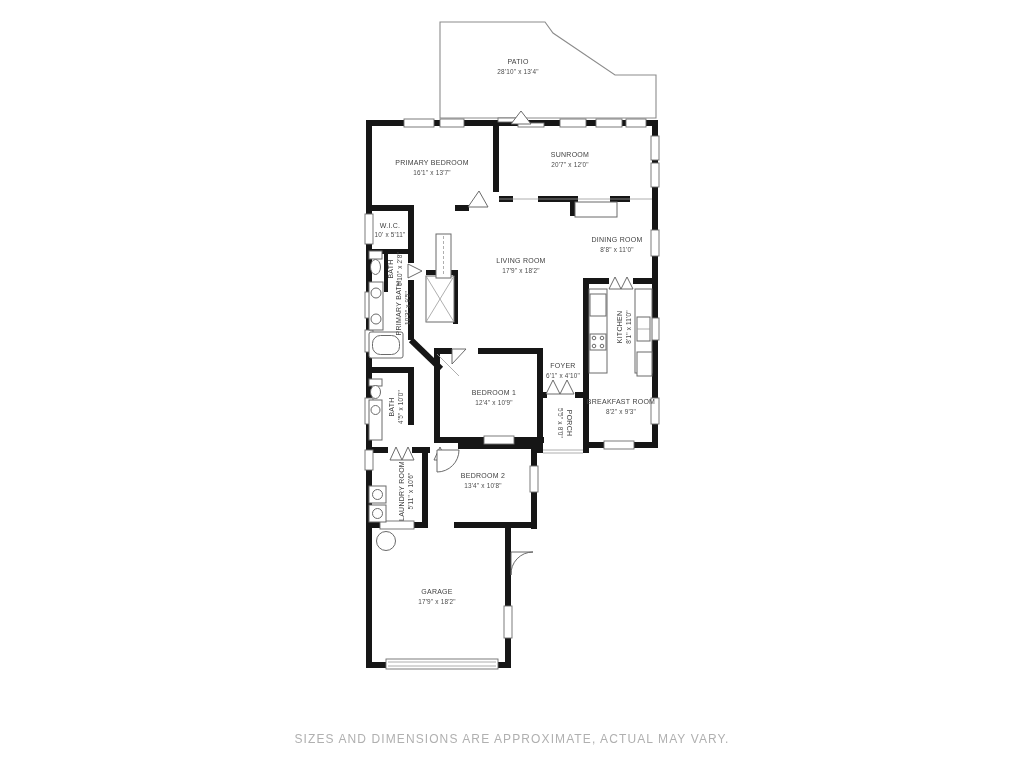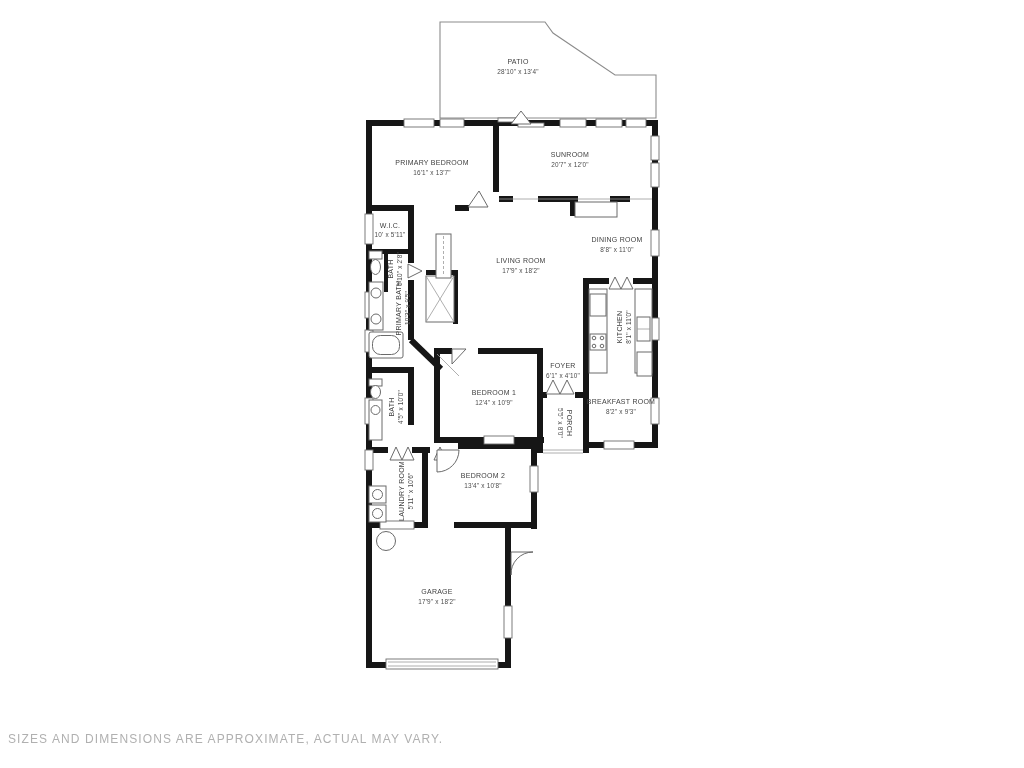--- a/index.html
+++ b/index.html
@@ -7,21 +7,21 @@
          font-family:"Liberation Sans",sans-serif;}
   svg text{font-family:"Liberation Sans",sans-serif;fill:#414141;}
   .nm{font-size:7px;letter-spacing:.25px;}
   .dm{font-size:6.4px;fill:#4c4c4c;letter-spacing:.2px;}
   .w{fill:#161616;}
   .win{fill:#ffffff;stroke:#6e6e6e;stroke-width:.9;}
   .fx{fill:#ffffff;stroke:#6a6a6a;stroke-width:1;}
   .thin{fill:none;stroke:#8c8c8c;stroke-width:1.1;}
   .door{fill:#ffffff;stroke:#5a5a5a;stroke-width:.9;}
   .hair{stroke:#9a9a9a;stroke-width:.8;fill:none;}
-  #disclaimer{position:absolute;left:8px;right:0;top:732px;
+  #disclaimer{position:absolute;left:0;right:0;top:732px;text-align:center;
               color:#b0b0b0;font-size:12px;letter-spacing:1.1px;}
 </style>
 </head>
 <body>
 
 <div id="stage">
   <svg width="1024" height="768" viewBox="0 0 1024 768">
 
     <polygon class="thin" points="440,22 545,22 553,33 615,75 656,75 656,118 440,118"></polygon>
 

